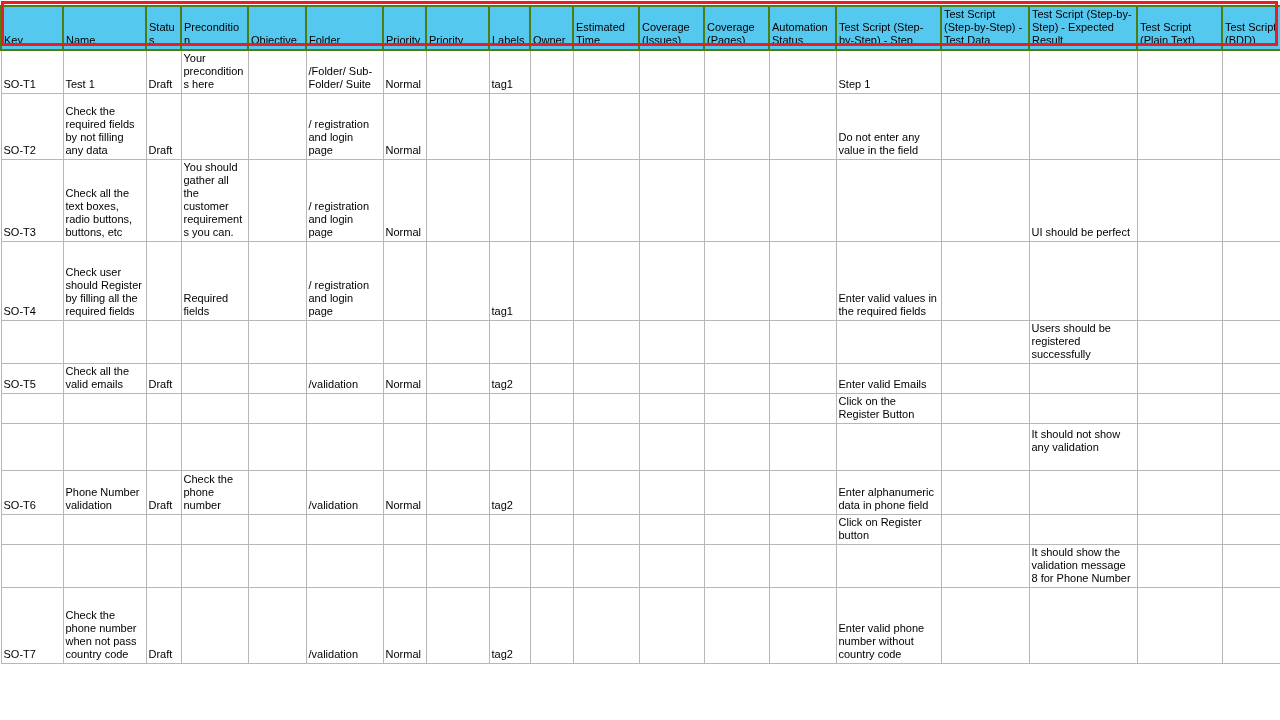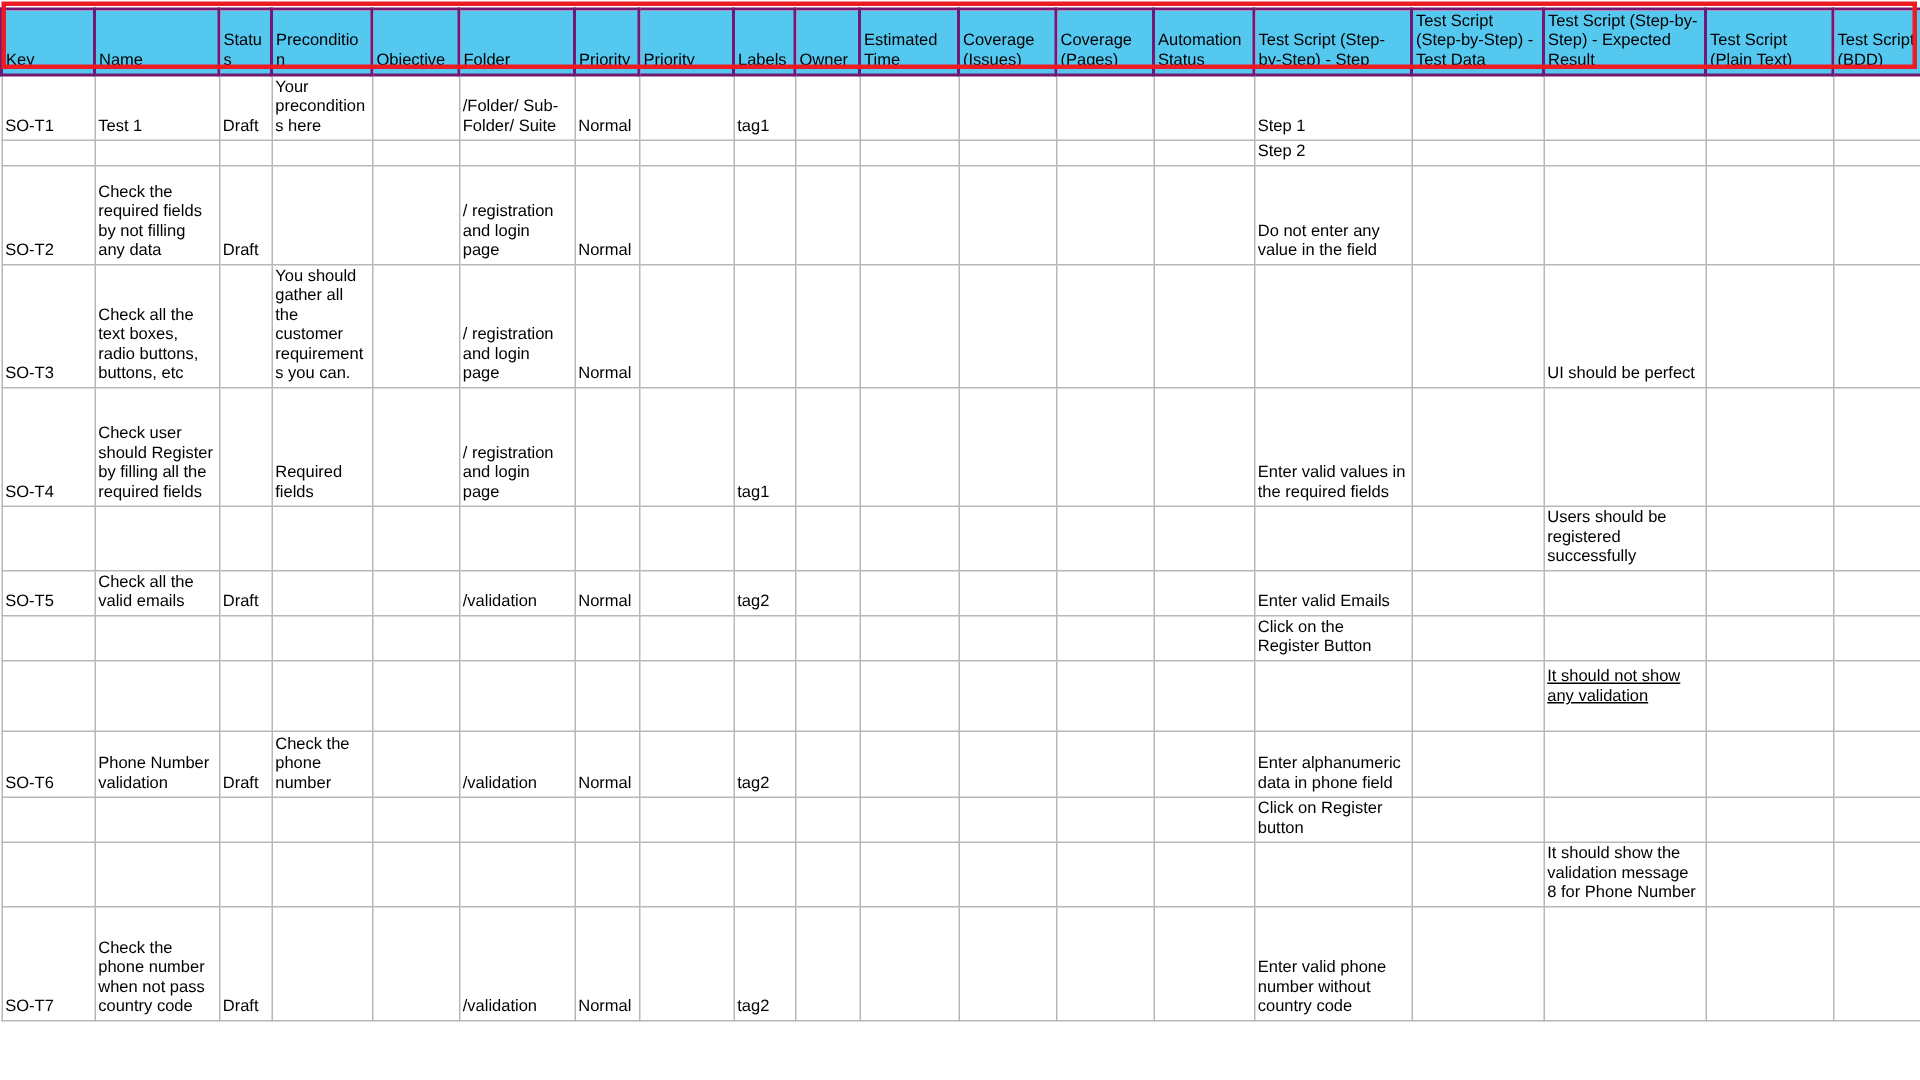--- a/index.html
+++ b/index.html
@@ -22,21 +22,21 @@
     color:#000;
     text-align:left;
     font-weight:normal;
     padding:1px 2px 2px 2px;
     overflow:hidden;
     word-wrap:break-word;
     overflow-wrap:break-word;
   }
   table.grid th{
     background:var(--hdr-bg,#55c8f0);
-    border:2px solid #701a75;
+    border:2px solid #4d7c0f;
     height:38px;
     vertical-align:bottom;
   }
   table.grid td{
     border:1px solid var(--grid-color,#b7b7b7);
     vertical-align:bottom;
     background:#ffffff;
   }
   table.grid tr.valign-top td{ vertical-align:top; padding-top:4px; }
   .header-highlight{
@@ -114,41 +114,20 @@
           <td></td>
           <td></td>
           <td></td>
           <td></td>
           <td>Step 1</td>
           <td></td>
           <td></td>
           <td></td>
           <td></td>
         </tr>
-        <tr style="height: 17px;">
-          <td></td>
-          <td></td>
-          <td></td>
-          <td></td>
-          <td></td>
-          <td></td>
-          <td></td>
-          <td></td>
-          <td></td>
-          <td></td>
-          <td></td>
-          <td></td>
-          <td></td>
-          <td></td>
-          <td>Step 2</td>
-          <td></td>
-          <td></td>
-          <td></td>
-          <td></td>
-        </tr>
         <tr style="height: 66px;">
           <td>SO-T2</td>
           <td>Check the required fields by not filling any data</td>
           <td>Draft</td>
           <td></td>
           <td></td>
           <td>/ registration and login page</td>
           <td>Normal</td>
           <td></td>
           <td></td>
@@ -261,21 +240,21 @@
           <td></td>
           <td></td>
           <td></td>
           <td></td>
           <td>Click on the Register Button</td>
           <td></td>
           <td></td>
           <td></td>
           <td></td>
         </tr>
-        <tr class="valign-top" style="height: 47px; text-decoration: underline;">
+        <tr class="valign-top" style="height: 47px;">
           <td></td>
           <td></td>
           <td></td>
           <td></td>
           <td></td>
           <td></td>
           <td></td>
           <td></td>
           <td></td>
           <td></td>

